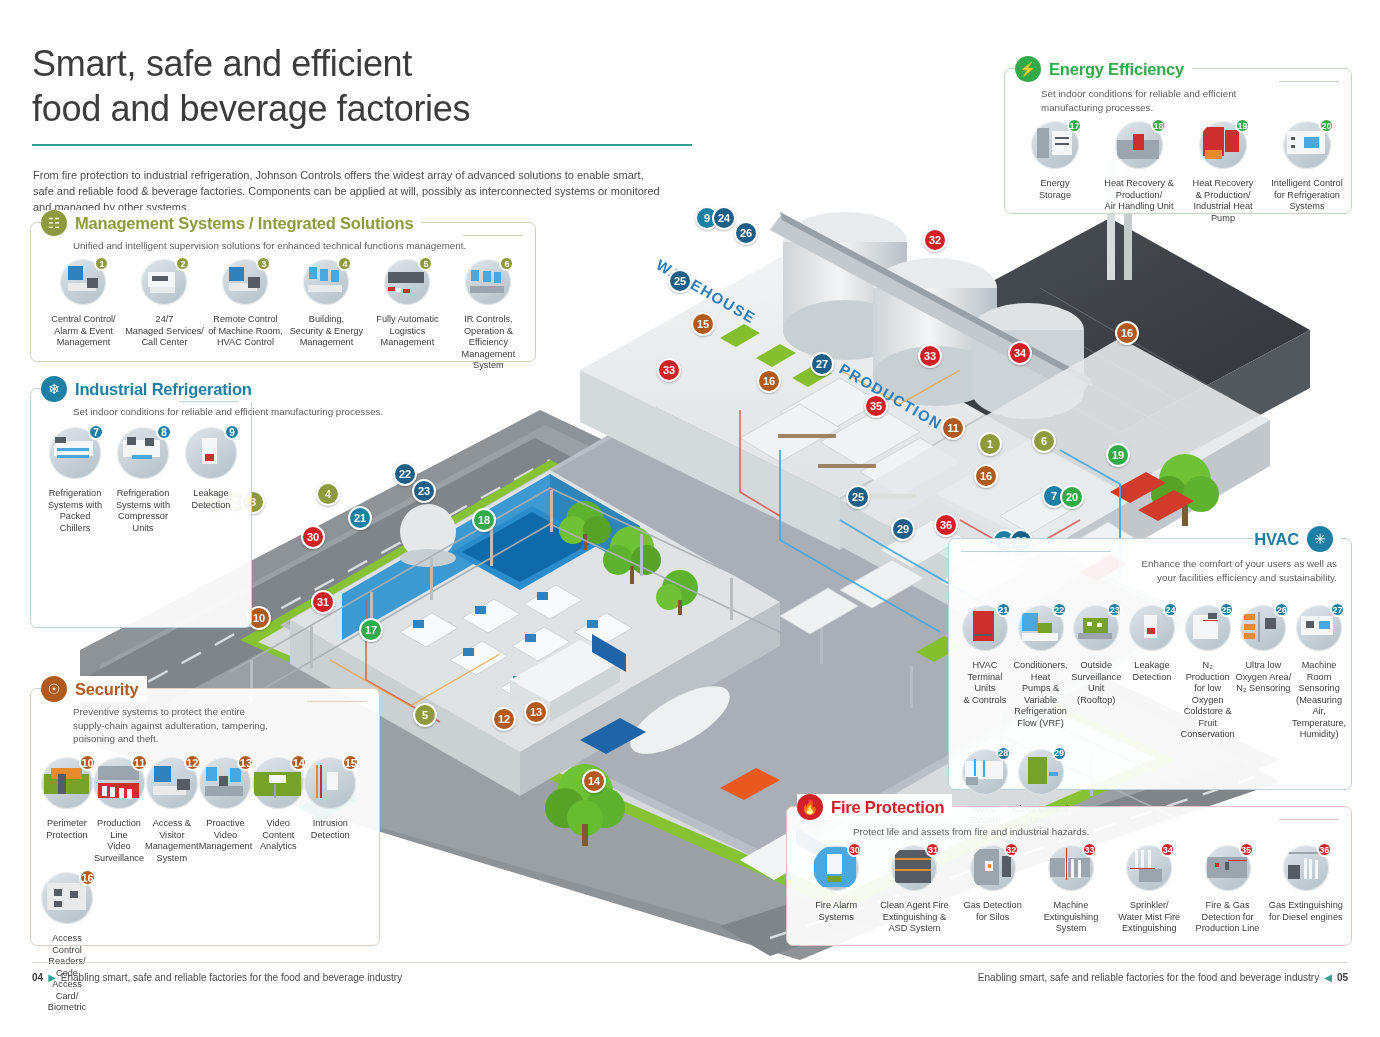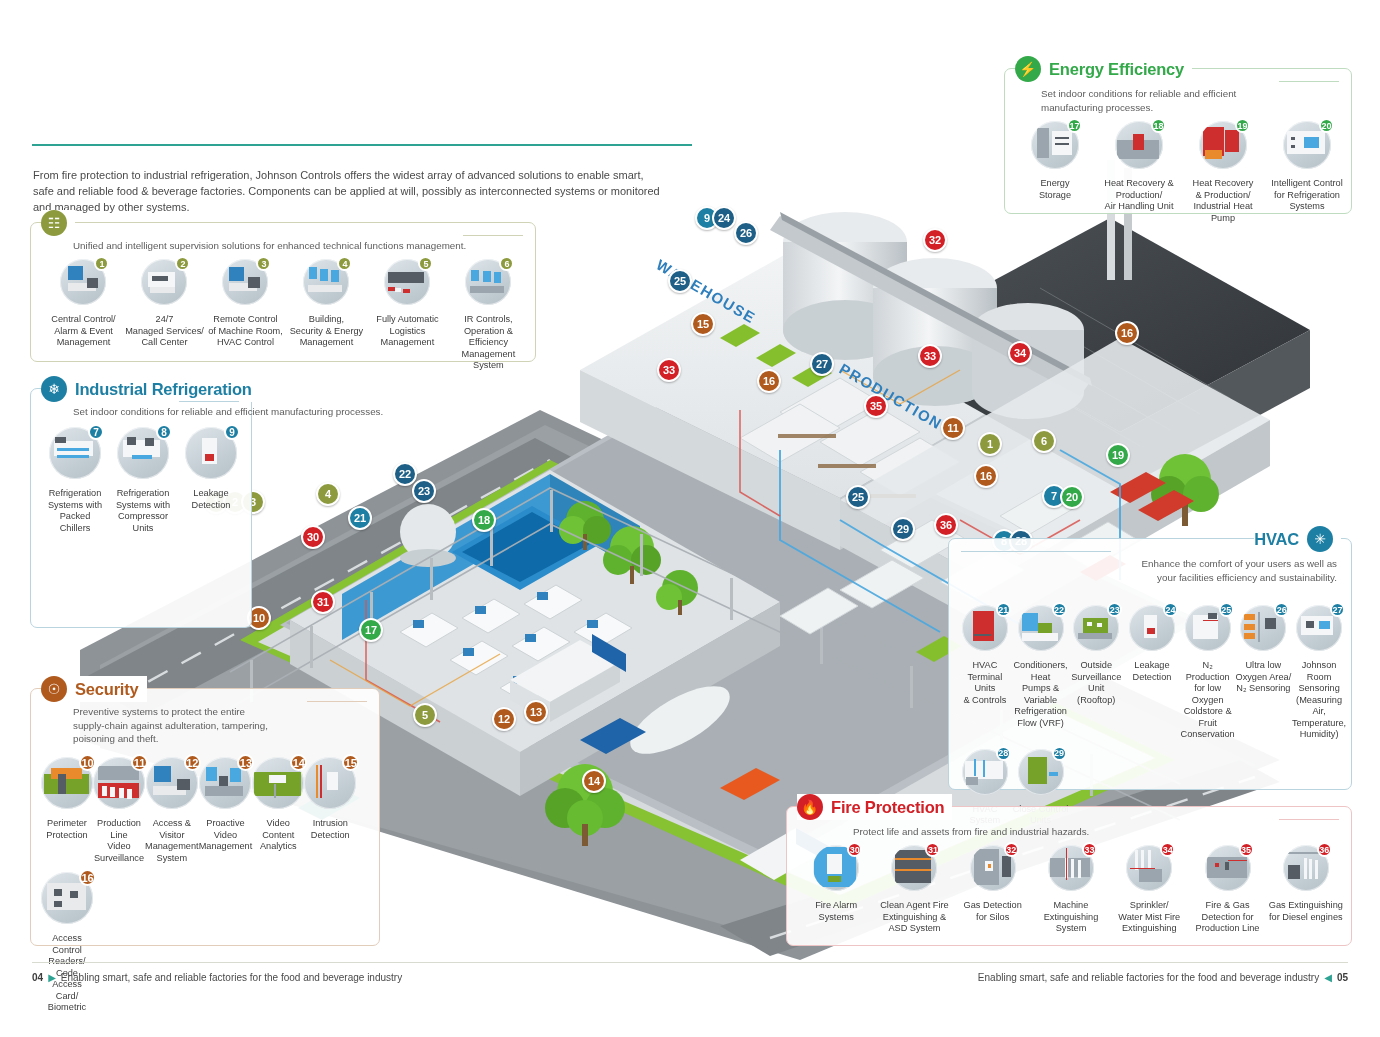--- a/index.html
+++ b/index.html
@@ -111,20 +111,24 @@
   #foot-left { left:32px; }
   #foot-right { right:32px; }
   .pgnum { font-weight:bold; color:#3c3c3c; }
   .tri { color:#2fa393; font-size:10px; }
 </style>
 </head>
 <body>
 
 <div id="page">
 
+  <div id="headline">
+    <div>Smart, safe and efficient</div>
+    <div>food and beverage factories</div>
+  </div>
   <div id="headrule"></div>
   <p id="intro">From fire protection to industrial refrigeration, Johnson Controls offers the widest array of advanced solutions to enable smart, safe and reliable food &amp; beverage factories. Components can be applied at will, possibly as interconnected systems or monitored and managed by other systems.</p>
 
   <div id="illus">
     <svg width="1240" height="840" viewBox="0 0 1240 840">
       <defs>
         <linearGradient id="roofG" x1="0" y1="0" x2="0" y2="1">
           <stop offset="0" stop-color="#f2f4f5"></stop>
             <stop offset="1" stop-color="#dfe3e6"></stop>
         </linearGradient>
@@ -394,20 +398,21 @@
         <div class="marker" style="left:345px;top:595px;background:#8d9b3e;">5</div>
         <div class="marker" style="left:424px;top:599px;background:#b05a1e;">12</div>
         <div class="marker" style="left:456px;top:592px;background:#b05a1e;">13</div>
         <div class="marker" style="left:514px;top:661px;background:#b05a1e;">14</div>
       </div>
   </div>
 
   <div class="panel olive" id="p-mgmt" style="left:30px; top:222px; width:506px; height:140px;">
     <div class="sec-head">
       <span class="sec-badge" style="background:#8d9b3e;">☷</span>
+      <span class="sec-title" style="color:#8d9b3e;">Management Systems / Integrated Solutions</span>
     </div>
     <div class="sec-sub" style="position:absolute;left:42px;top:16px;width:440px;">Unified and intelligent supervision solutions for enhanced technical functions management.</div>
     <div class="items" style="position:absolute;left:12px;top:36px;width:486px;">
         <div class="item" style="flex:0 0 16.666666666666668%;margin-bottom:8px;">
         <div class="thumb-wrap">
           <div class="thumb" style="width:46px;height:46px;">
               <span class="tv screen" style="left:8px;top:7px;width:15px;height:14px;"></span>
               <span class="tv panel-l" style="left:8px;top:24px;width:28px;height:8px;"></span>
               <span class="tv dark" style="left:27px;top:19px;width:11px;height:10px;"></span>
             </div>
@@ -843,21 +848,21 @@
         <div class="item" style="flex:0 0 14.285714285714286%;margin-bottom:8px;">
         <div class="thumb-wrap">
           <div class="thumb" style="width:46px;height:46px;">
               <span class="tv wht" style="left:5px;top:11px;width:32px;height:19px;"></span>
               <span class="tv blu" style="left:23px;top:16px;width:11px;height:8px;"></span>
               <span class="tv dark" style="left:10px;top:16px;width:8px;height:7px;"></span>
             </div>
           <div class="num" style="background:#1d7fa3;width:15px;height:15px;font-size:9px;">27</div>
         </div>
         <div class="cap">
-            <div>Johnson Room Sensoring</div>
+            <div>Machine Room Sensoring</div>
             <div>(Measuring Air,</div>
             <div>Temperature, Humidity)</div>
           </div>
       </div>
         <div class="item" style="flex:0 0 14.285714285714286%;margin-bottom:8px;">
         <div class="thumb-wrap">
           <div class="thumb" style="width:46px;height:46px;">
               <span class="tv wht" style="left:3px;top:12px;width:38px;height:18px;"></span>
               <span class="tv blu" style="left:12px;top:10px;width:2px;height:17px;"></span>
               <span class="tv blu" style="left:21px;top:11px;width:2px;height:17px;"></span>

